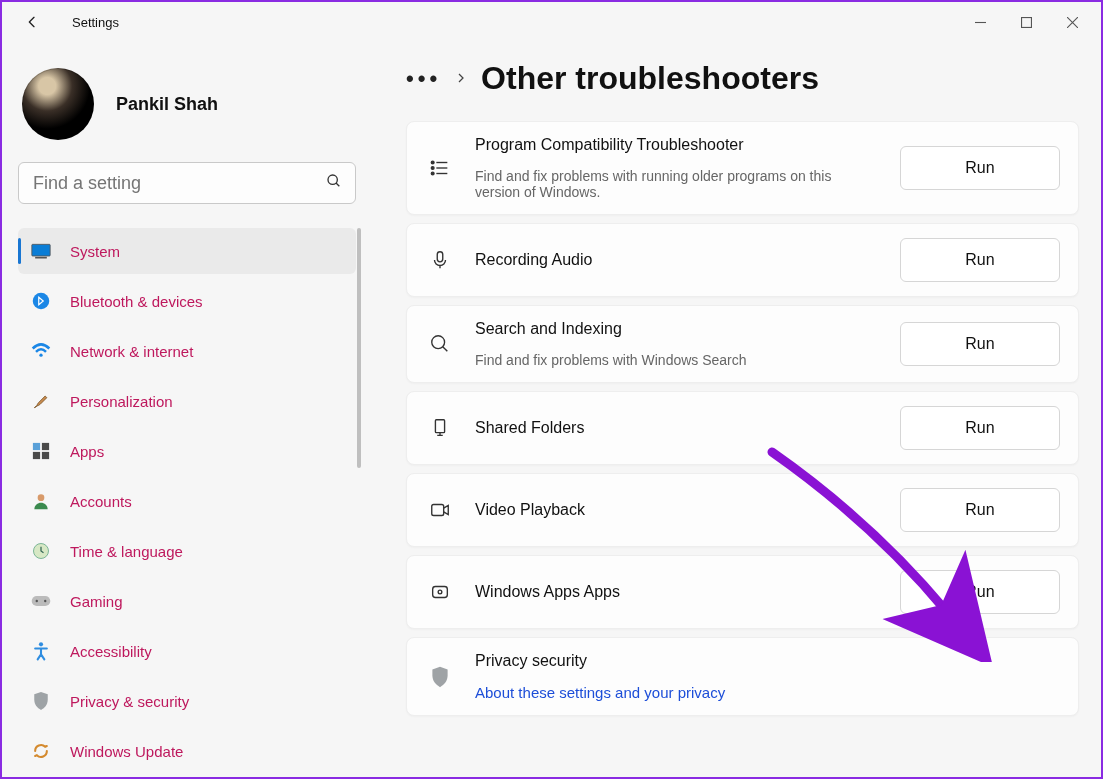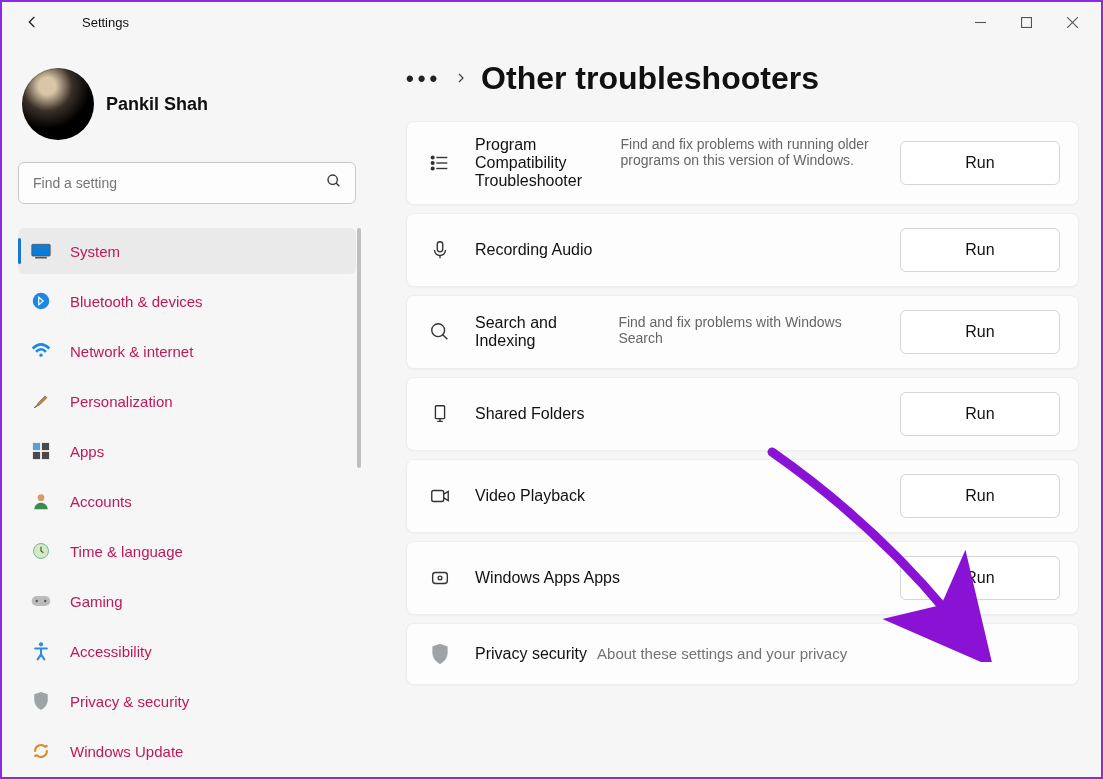--- a/index.html
+++ b/index.html
@@ -1,56 +1,56 @@
 <!DOCTYPE html>
 <html><head>
 <meta charset="utf-8">
 <style>
   * { box-sizing: border-box; margin: 0; padding: 0; }
   html, body { width: 1103px; height: 779px; font-family: 'Segoe UI', Tahoma, sans-serif; background: #f6f6f6; overflow: hidden; }
   .window-frame { width: 1103px; height: 779px; border: 2px solid #8a2be2; background: #f6f6f6; position: relative; }
   
   .titlebar { height: 40px; display: flex; align-items: center; justify-content: space-between; padding: 0 6px 0 16px; }
-  .titlebar-left { display: flex; align-items: center; gap: 36px; }
+  .titlebar-left { display: flex; align-items: center; gap: 26px; }
   .back-btn { width: 28px; height: 28px; display:flex; align-items:center; justify-content:center; border-radius:4px; cursor:pointer; }
   .back-btn svg { width:16px; height:16px; stroke:#222; }
   .title-label { font-size: 13px; color: #111; }
   .win-ctrls { display:flex; }
   .win-ctrl { width:46px; height:32px; display:flex; align-items:center; justify-content:center; color:#555; }
   .win-ctrl svg { width:11px; height:11px; }
   
   .body { display:flex; height: calc(100% - 40px); }
   .sidebar { width: 370px; padding: 18px 16px 0 16px; display:flex; flex-direction:column; position:relative; }
-  .profile { display:flex; align-items:center; gap:12px; padding: 8px 4px 22px 4px; }
+  .profile { display:flex; align-items:center; gap:22px; padding: 8px 4px 22px 4px; }
   .avatar { width:72px; height:72px; border-radius:50%; background: radial-gradient(circle at 35% 25%, #d8c6a6 12%, #3a2f27 35%, #000 60%), linear-gradient(180deg,#bcd4e6 0%, #8fb3c9 60%,#678 100%); background-blend-mode:normal; box-shadow: inset 0 0 0 1px rgba(0,0,0,.15); }
   .profile-name { font-size:18px; font-weight:600; color:#111; }
   .search-wrap { position:relative; margin: 0 0 24px 0; }
-  .search-input { width:100%; height:42px; border:1px solid #c9c9c9; border-radius:6px; background:#fdfdfd; padding: 0 42px 0 14px; font-size:14px; color:#555; }
+  .search-input { width:100%; height:42px; border:1px solid #c9c9c9; border-radius:6px; background:#fdfdfd; padding: 0 42px 0 14px; font-size:18px; color:#555; }
   .search-icon-right { position:absolute; right:14px; top:50%; transform:translateY(-50%); color:#222; }
   .nav { list-style:none; display:flex; flex-direction:column; gap:4px; position:relative; }
   .nav::after { content:""; position:absolute; right:-5px; top:0; width:4px; height:240px; background:#bfbfbf; border-radius:2px; }
   .nav-item { display:flex; align-items:center; gap:18px; height:46px; padding: 0 12px; border-radius:6px; cursor:pointer; font-size:15px; color:#be185d; }
   .nav-item.selected { background:#eaeaea; position:relative; }
   .nav-item.selected::before { content:""; position:absolute; left:0; top:10px; bottom:10px; width:3px; background:#1976d2; border-radius:2px; }
   .nav-icon { width:22px; display:flex; align-items:center; justify-content:center; font-size:18px; }
   
   .main { flex:1; padding: 18px 22px 0 34px; overflow:hidden; }
   .page-header { display:flex; align-items:center; gap:14px; margin-bottom:24px; }
   .hdots { letter-spacing:4px; font-size:22px; color:#222; font-weight:600; }
   .chev { color:#444; }
   .page-title { font-size:32px; font-weight:700; color:#111; }
   .cards { display:flex; flex-direction:column; gap:8px; }
   .card { background:#fdfdfd; border:1px solid #eee; border-radius:8px; box-shadow:0 1px 2px rgba(0,0,0,.03); display:flex; align-items:center; padding:14px 18px; gap:20px; min-height:72px; }
   .card.compact { min-height:62px; }
   .card-icon { width:30px; color:#333; display:flex; align-items:center; justify-content:center; }
   .card-icon svg { width:22px; height:22px; stroke:#333; fill:none; stroke-width:1.5; }
-  .card-body { flex:1; display:flex; gap:2px; }
+  .card-body { flex:1; display:flex; flex-direction:column; gap:14px; }
   .card-title { font-size:16px; color:#111; }
   .card-sub { font-size:14px; color:#666; }
-  .card-link { font-size:15px; color:#737373;margin-left:8px; }
+  .card-link { font-size:15px; color:#1d4ed8; }
   .run-btn { width:160px; height:44px; background:#fff; border:1px solid #d6d6d6; border-radius:6px; font-size:16px; color:#111; cursor:pointer; font-family:inherit; }
   .shield-gray svg { fill:#9fa3a6; stroke:none; }
   
   .arrow-overlay { position:absolute; left:750px; top:440px; pointer-events:none; }
 </style>
 </head>
 <body>
 
 <div class="window-frame">
 

